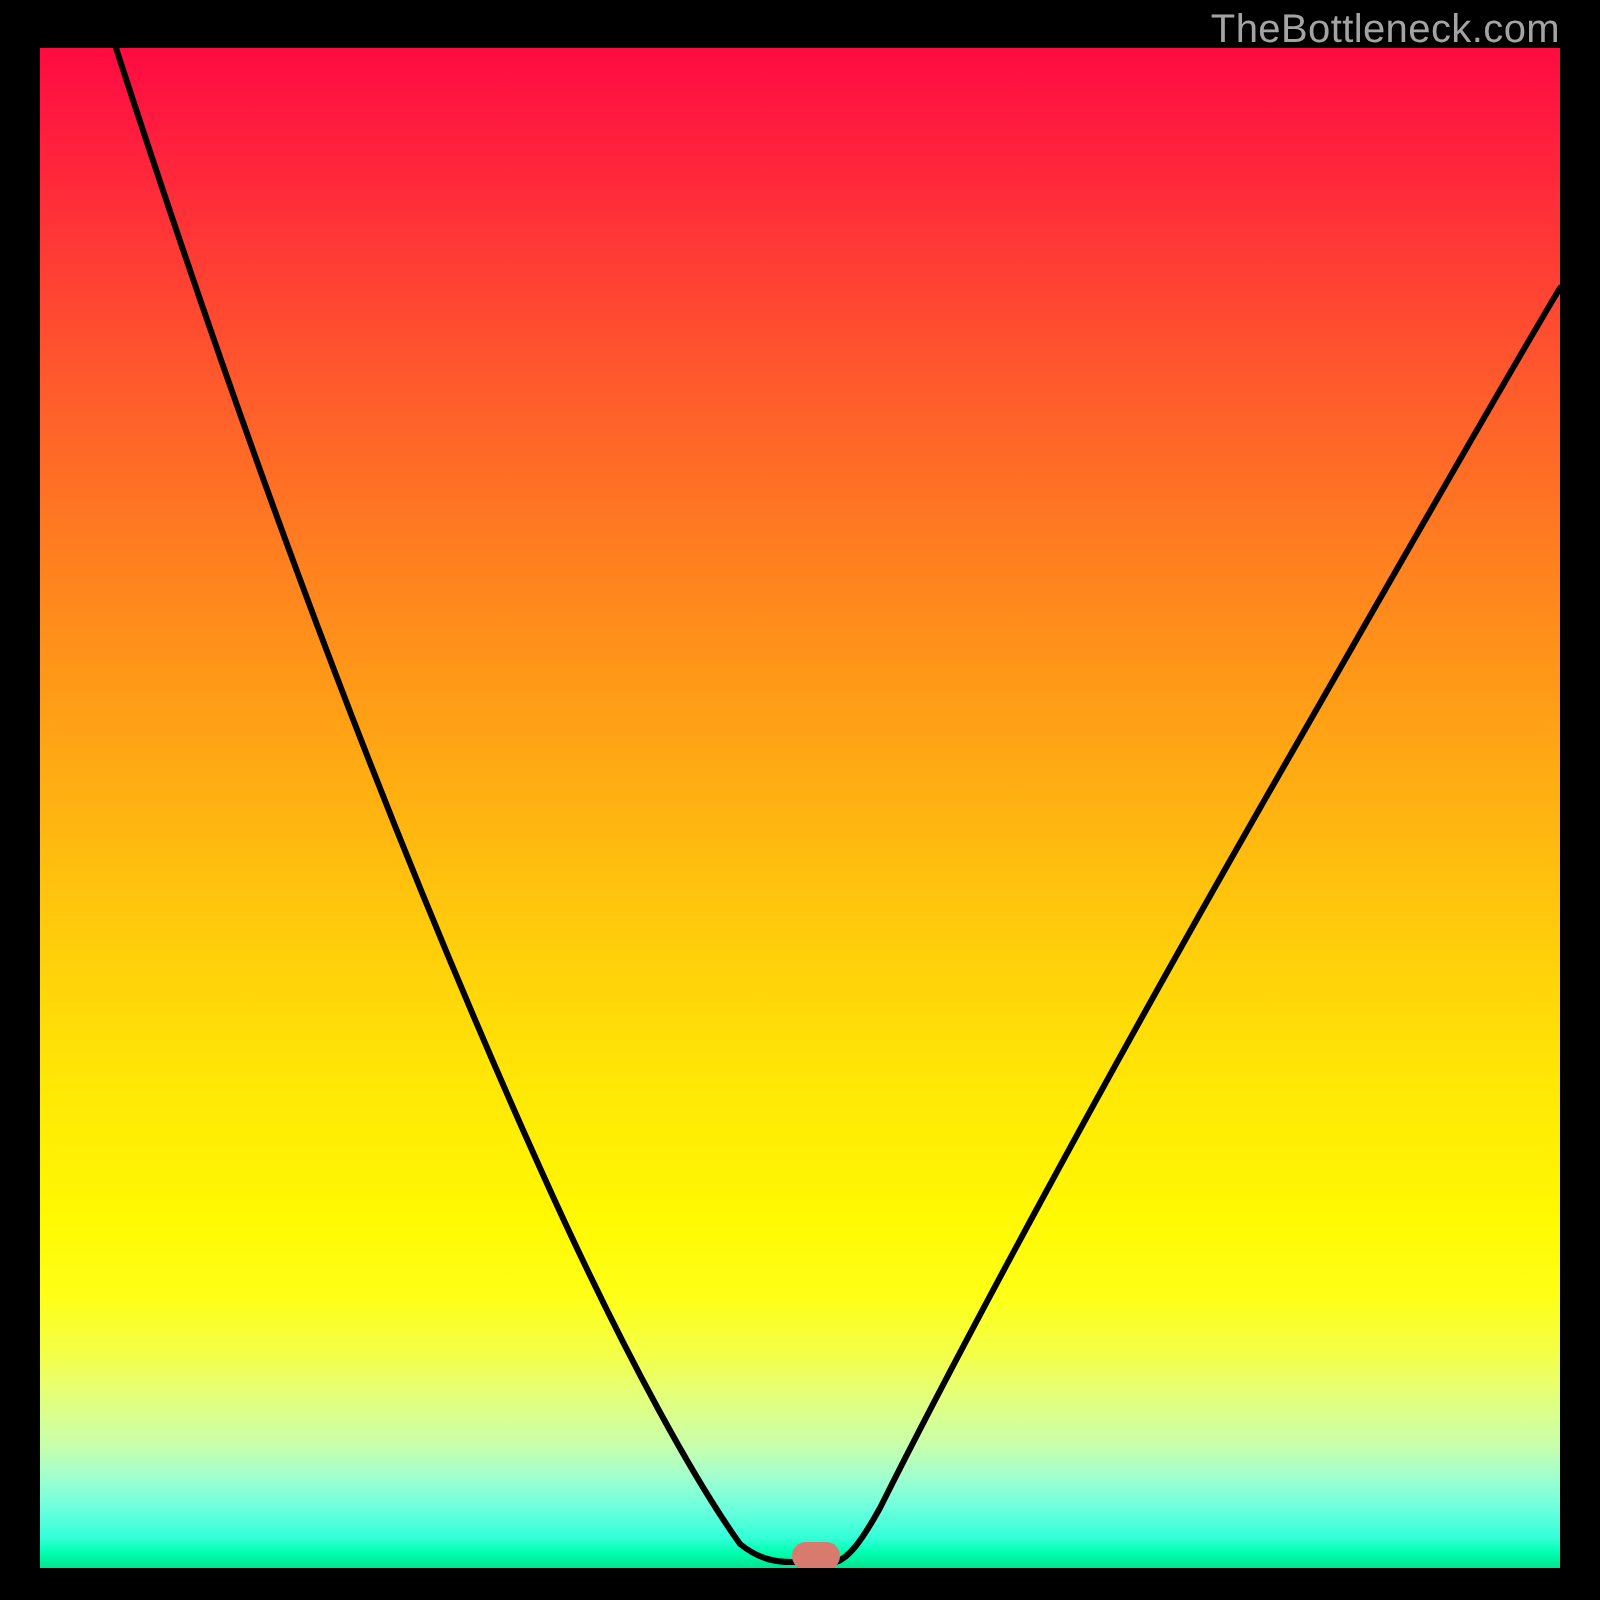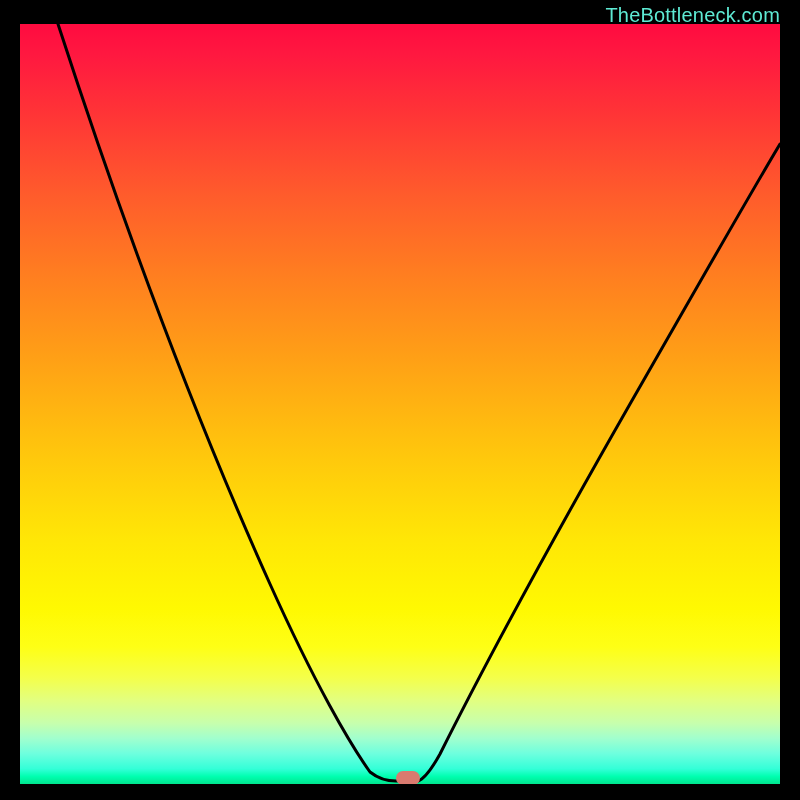--- a/index.html
+++ b/index.html
@@ -7,21 +7,21 @@
     width: 800px;
     height: 800px;
     background: #000;
     position: relative;
     font-family: Arial, sans-serif;
   }
   .watermark {
     position: absolute;
     top: 4px;
     right: 20px;
-    color: #5eead4;
+    color: #a3a3a3;
     font-size: 20px;
     font-weight: normal;
     letter-spacing: 0.2px;
     z-index: 10;
   }
   .plot-area {
     position: absolute;
     left: 20px;
     top: 24px;
     width: 760px;

